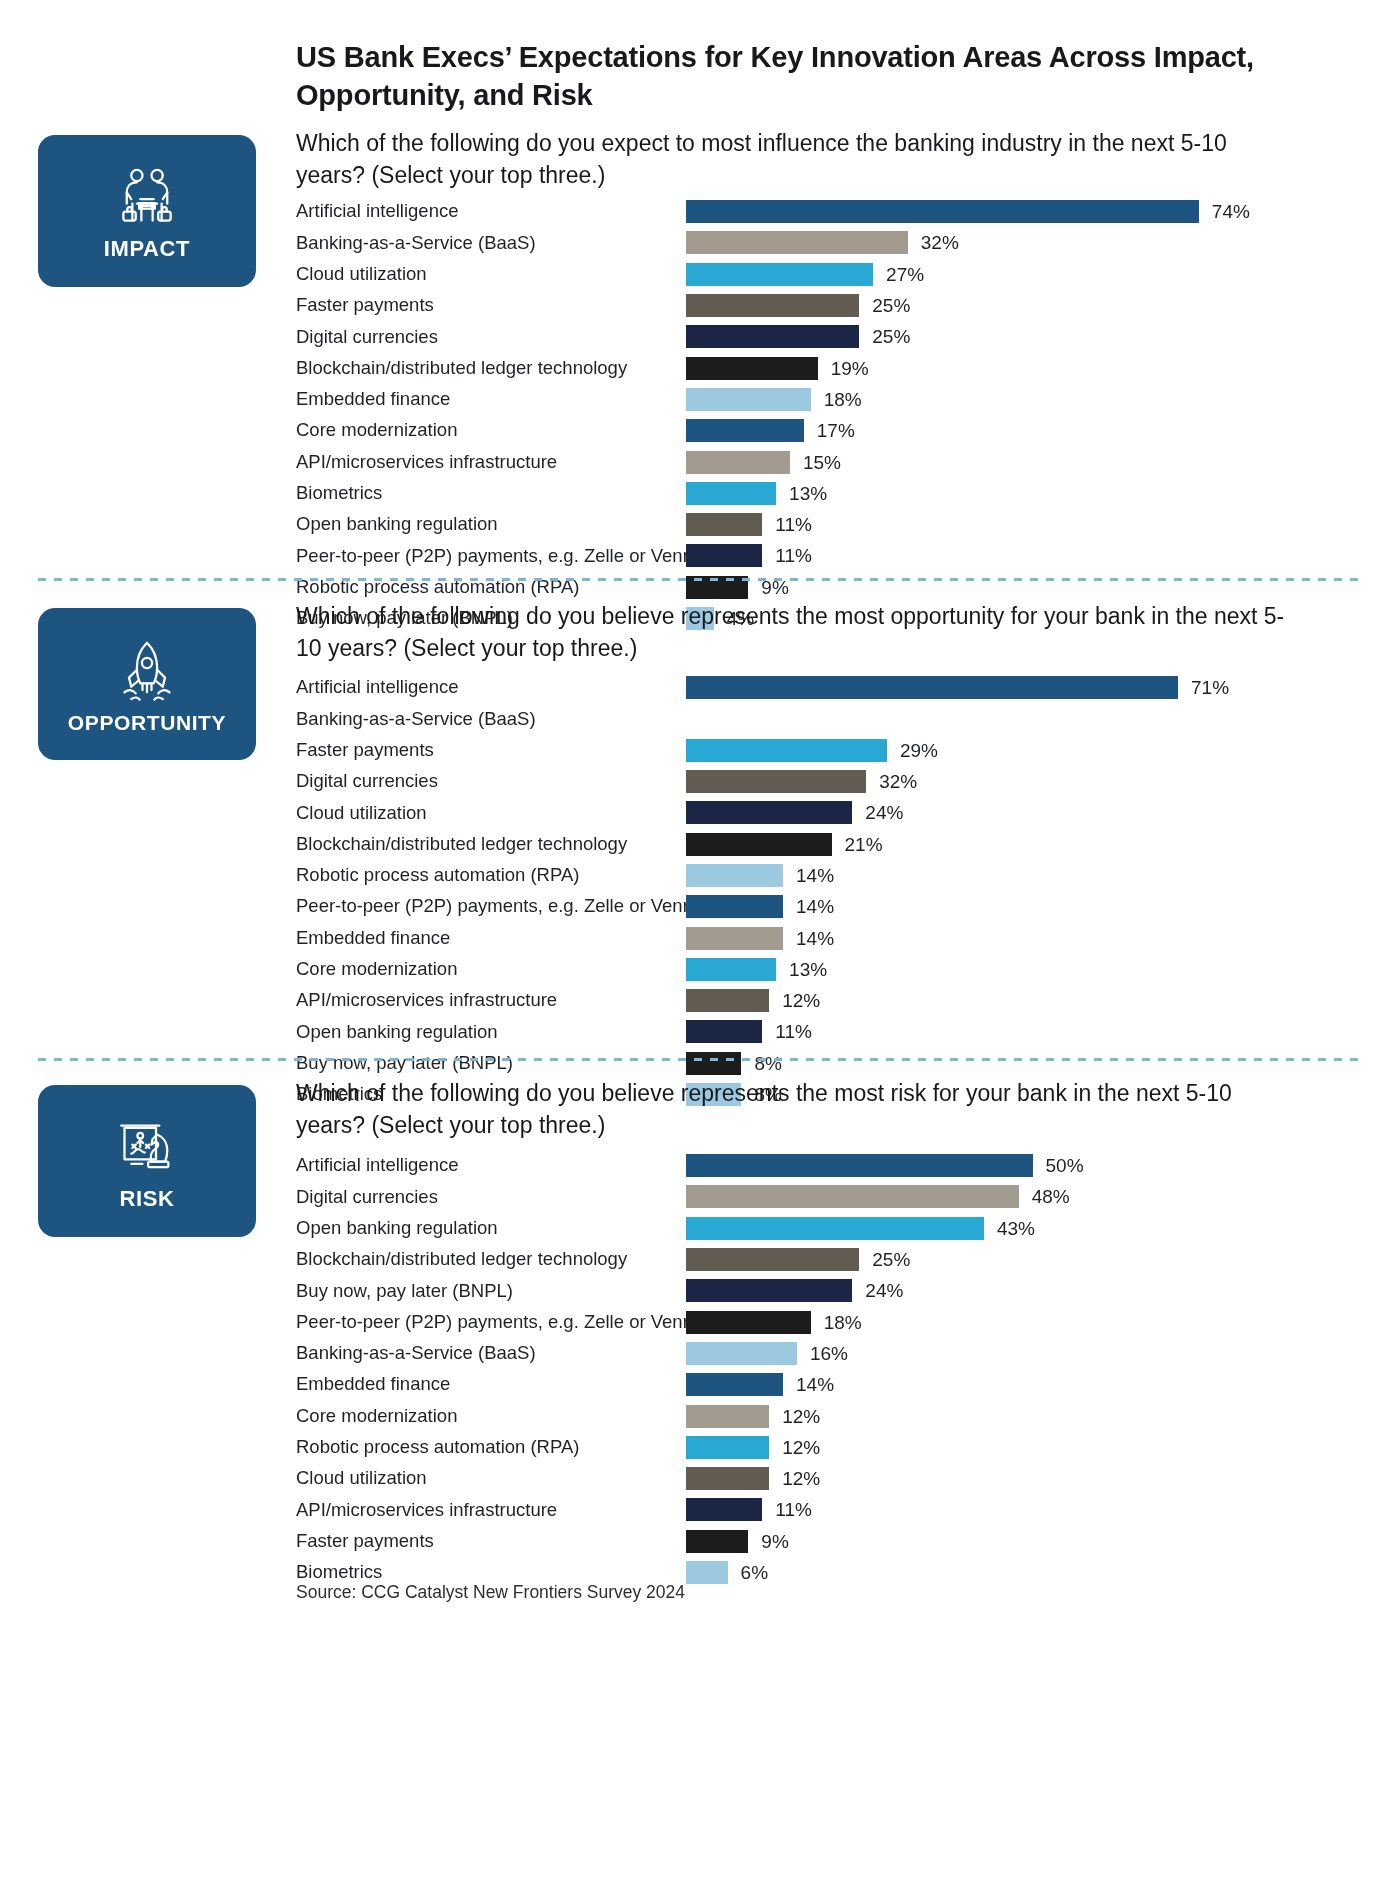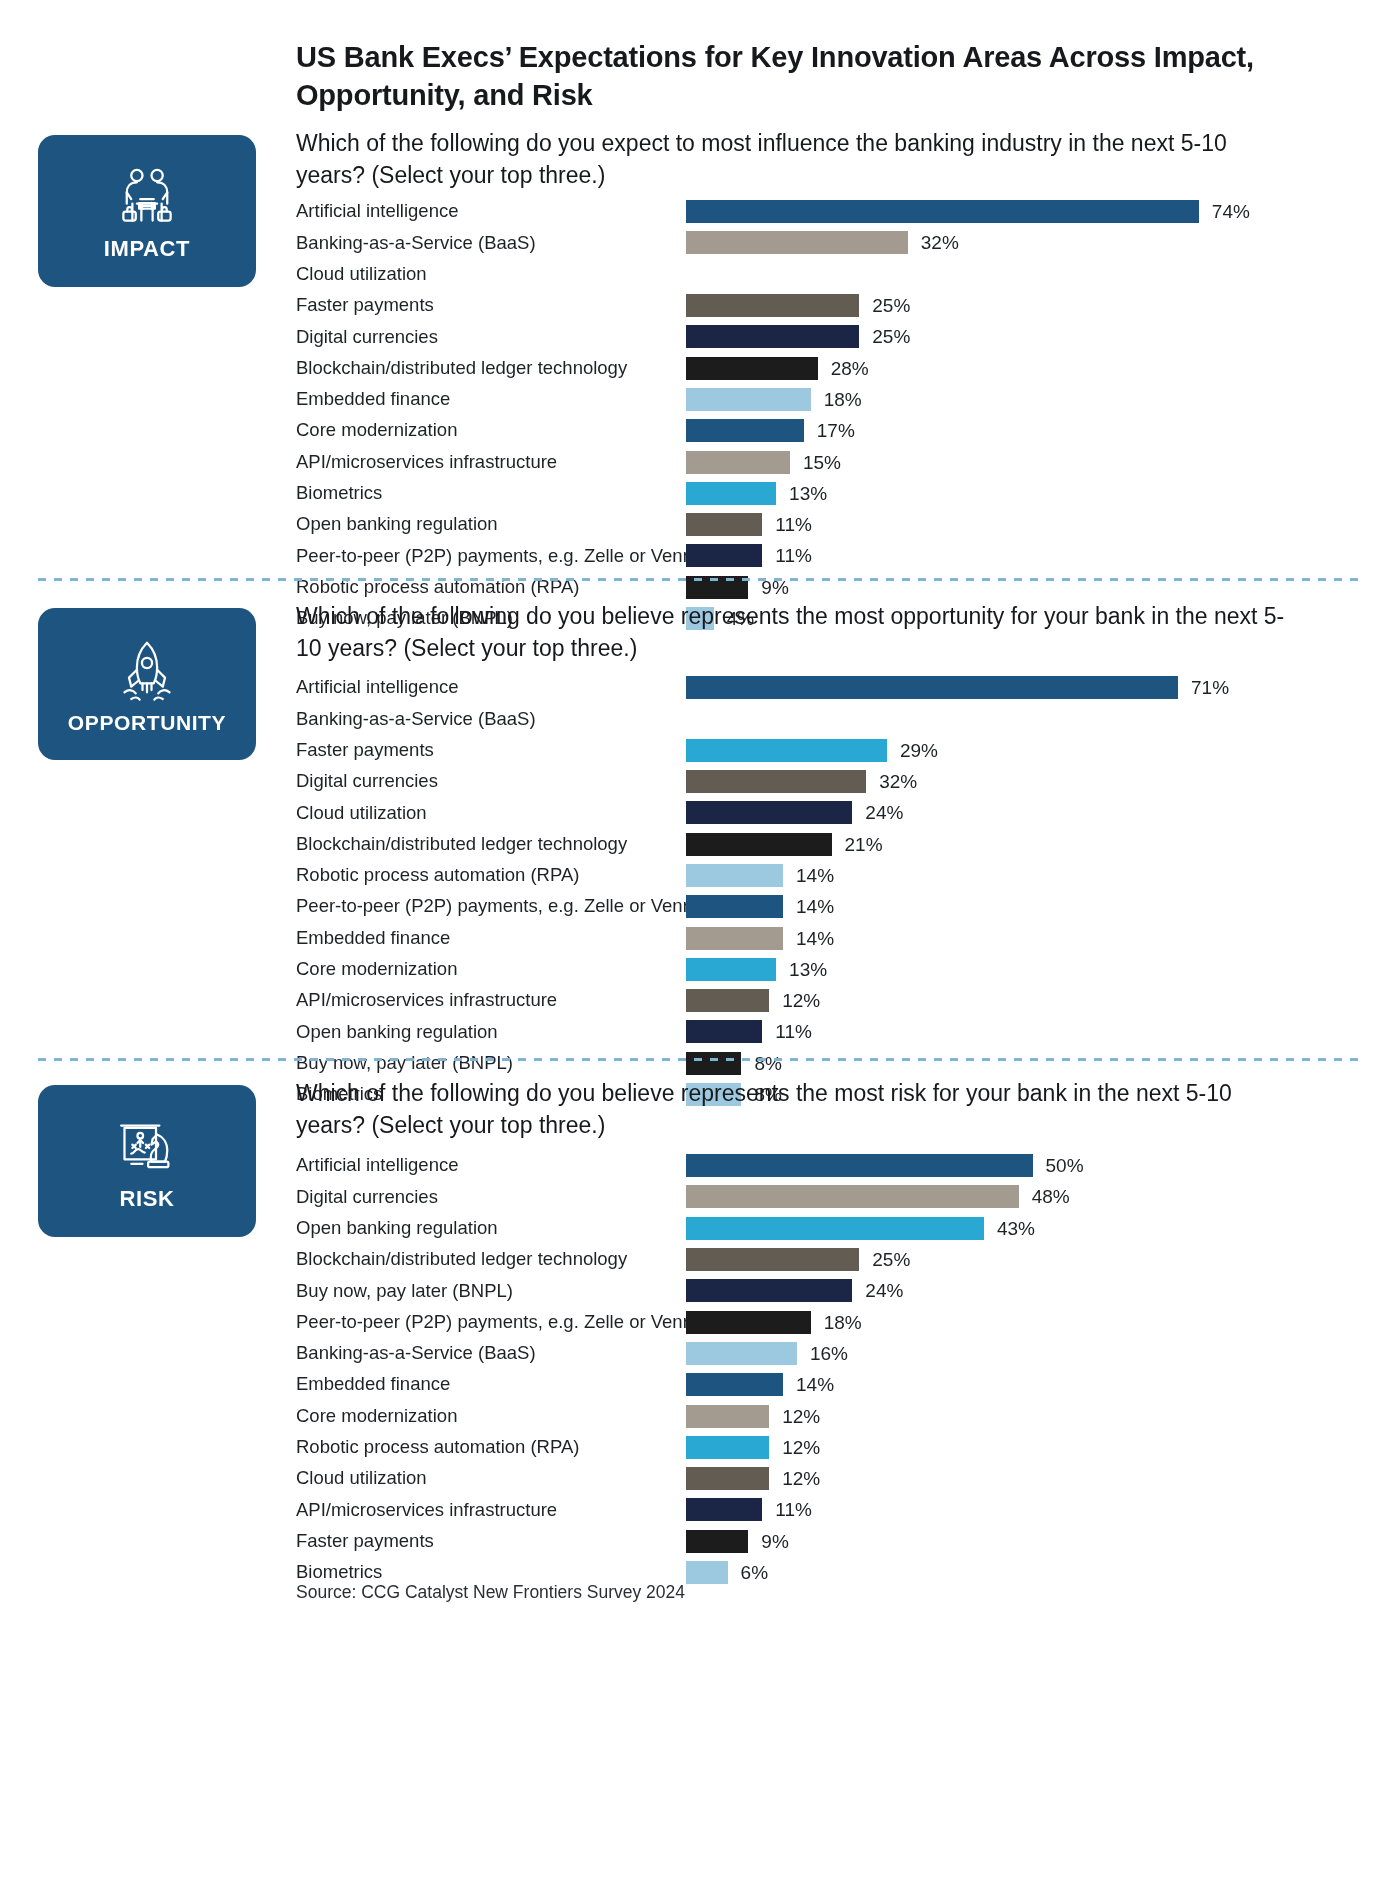--- a/index.html
+++ b/index.html
@@ -119,40 +119,44 @@
         </div>
         <div class="row">
           <div class="cat">Banking-as-a-Service (BaaS)</div>
           <div class="barwrap">
             <div class="bar" style="width: 221.76px; background: rgb(163, 154, 144);"></div>
             <div class="val">32%</div>
           </div>
         </div>
         <div class="row">
           <div class="cat">Cloud utilization</div>
+          <div class="barwrap">
+            <div class="bar" style="width: 187.11px; background: rgb(42, 168, 212);"></div>
+            <div class="val">27%</div>
+          </div>
         </div>
         <div class="row">
           <div class="cat">Faster payments</div>
           <div class="barwrap">
             <div class="bar" style="width: 173.25px; background: rgb(99, 92, 82);"></div>
             <div class="val">25%</div>
           </div>
         </div>
         <div class="row">
           <div class="cat">Digital currencies</div>
           <div class="barwrap">
             <div class="bar" style="width: 173.25px; background: rgb(27, 38, 71);"></div>
             <div class="val">25%</div>
           </div>
         </div>
         <div class="row">
           <div class="cat">Blockchain/distributed ledger technology</div>
           <div class="barwrap">
             <div class="bar" style="width: 131.67px; background: rgb(28, 28, 28);"></div>
-            <div class="val">28%</div>
+            <div class="val">19%</div>
           </div>
         </div>
         <div class="row">
           <div class="cat">Embedded finance</div>
           <div class="barwrap">
             <div class="bar" style="width: 124.74px; background: rgb(156, 200, 224);"></div>
             <div class="val">18%</div>
           </div>
         </div>
         <div class="row">

